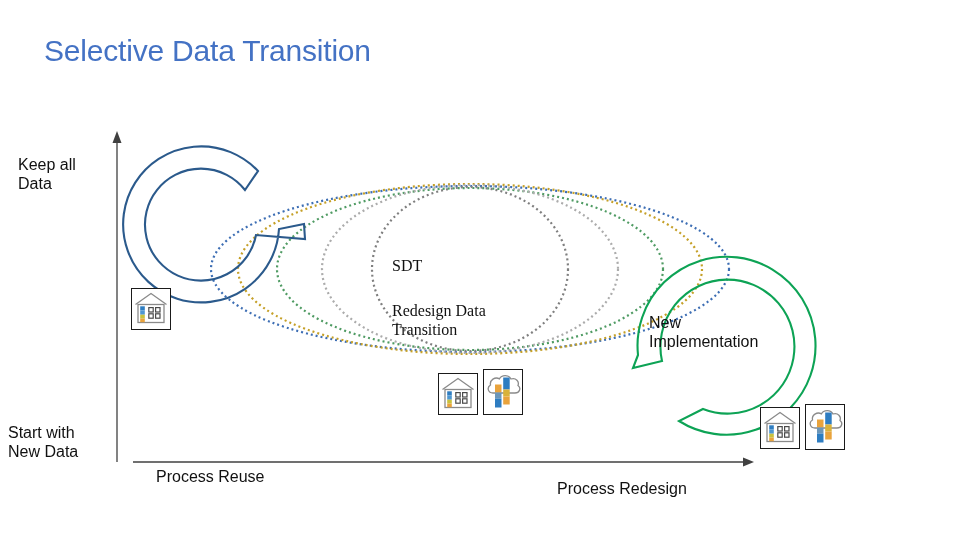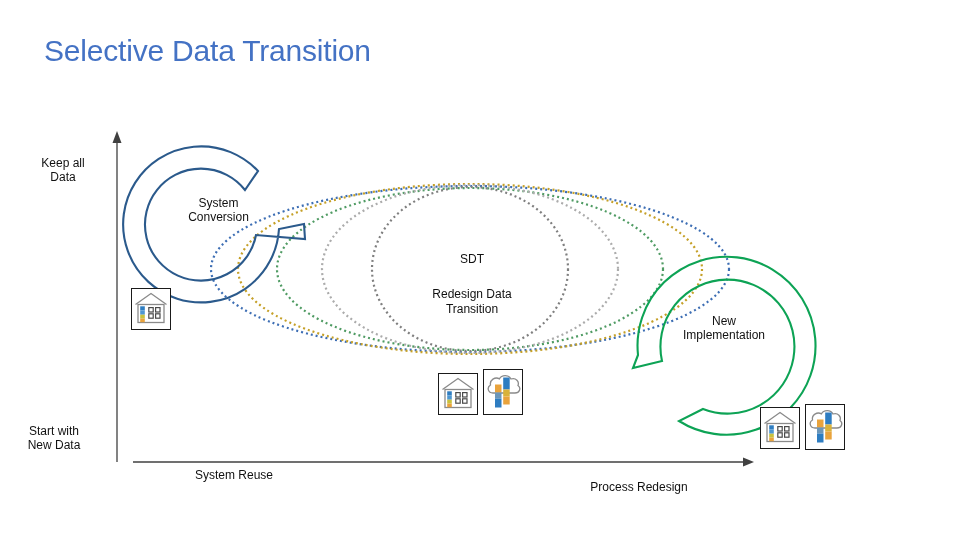--- a/index.html
+++ b/index.html
@@ -8,21 +8,21 @@
     font-family:"Liberation Sans", sans-serif;color:#111;
   }
   .slide{position:absolute;inset:0;}
   .title{
     position:absolute;left:44px;top:34px;margin:0;
     font-size:30px;font-weight:400;letter-spacing:-0.2px;
     color:var(--c-title,#4472C4);
   }
   .diagram-svg{position:absolute;left:0;top:0;}
   .lbl{
-    position:absolute;font-size:12px;line-height:1.18;text-align:center;
+    position:absolute;font-size:16px;line-height:1.18;
     white-space:pre-line;color:var(--c-text,#111);
   }
   .axis-line{stroke:var(--c-axis,#404040);stroke-width:1.3;fill:none;}
   .axis-head{fill:var(--c-axis,#404040);}
   .ellipse{fill:none;stroke-width:2.2;stroke-dasharray:2 3;stroke-linecap:butt;}
   .e-blue{stroke:var(--c-ellipse_blue,#3D6EB4);}
   .e-yellow{stroke:var(--c-ellipse_yellow,#C5A028);}
   .e-green{stroke:var(--c-ellipse_green,#4F9B63);}
   .e-lgray{stroke:var(--c-ellipse_lightgray,#ACACAC);}
   .e-dgray{stroke:var(--c-ellipse_darkgray,#7F7F7F);}
@@ -93,26 +93,24 @@
     <use href="#sym-building" x="438" y="373"></use>
     <use href="#sym-cloud" x="483" y="369"></use>
     <use href="#sym-building" x="760" y="407"></use>
     <use href="#sym-cloud" x="805" y="404"></use>
   </svg>
 
   <div class="lbl" style="left:18px;top:156px;width:90px;">Keep all
 Data</div>
   <div class="lbl" style="left:8px;top:424px;width:92px;">Start with
 New Data</div>
-  <div class="lbl" style="left:156px;top:468px;width:156px;">System Reuse</div>
+  <div class="lbl" style="left:156px;top:468px;width:156px;">Process Reuse</div>
   <div class="lbl" style="left:557px;top:480px;width:164px;">Process Redesign</div>
 
-  <div class="lbl" style="left:156px;top:196px;width:125px;">System
-Conversion</div>
-  <div class="lbl" style="left:392px;top:238px;width:160px;">
+  <div class="lbl" style="left:392px;top:238px;width:160px;font-family:Liberation Serif, serif;">
     <div class="sdt-abbr">SDT</div>
     <div>Redesign Data
 Transition</div>
   </div>
   <div class="lbl" style="left:649px;top:314px;width:150px;">New
 Implementation</div>
 
 </div>
 
 </body></html>

